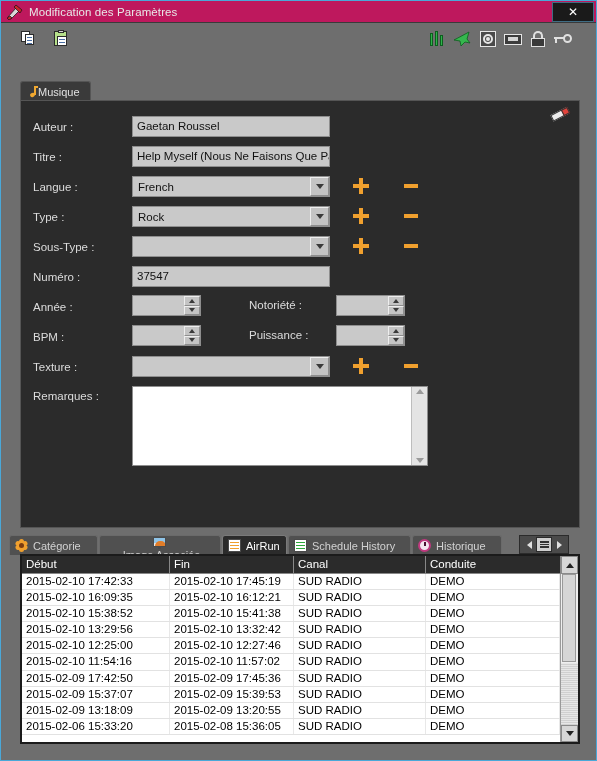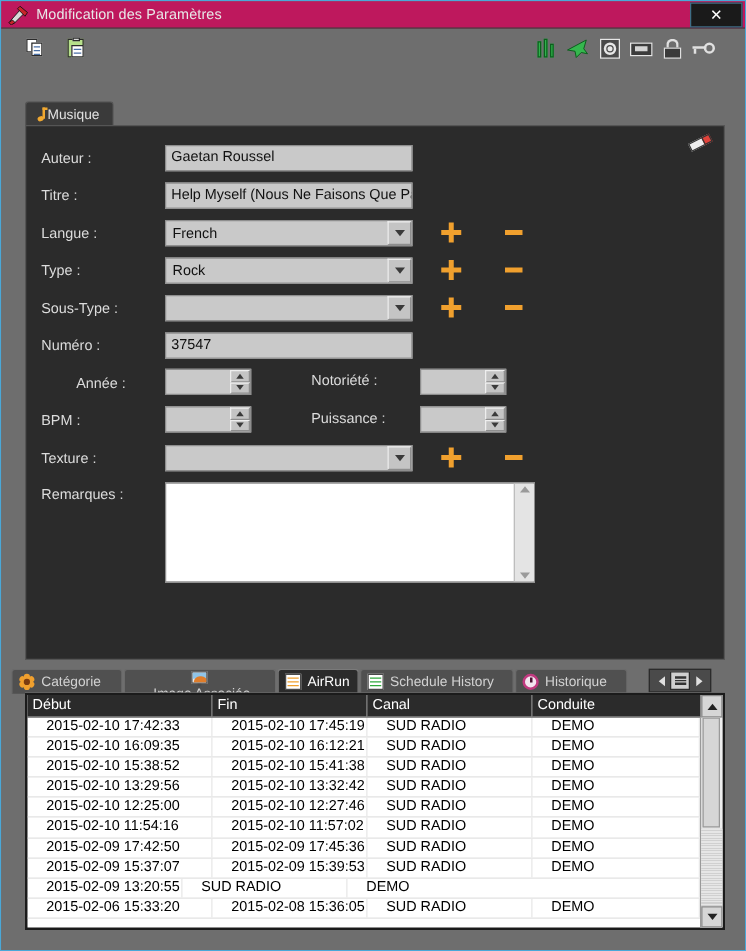--- a/index.html
+++ b/index.html
@@ -653,21 +653,21 @@
   .trow {
     height: 16.1px;
     display: flex;
     border-bottom: 1px solid #e2e2e2;
     box-sizing: border-box;
   }
   .trow .td {
     font-size: 11.5px;
     color: #000;
     line-height: 15px;
-    padding-left: 15px;
+    padding-left: 4px;
     box-sizing: border-box;
     overflow: hidden;
     white-space: nowrap;
     border-right: 1px solid #e8e8e8;
   }
   #tscroll {
     width: 17px;
     flex: 0 0 17px;
     background: #efefef;
     border-left: 1px solid #9a9a9a;
@@ -836,21 +836,21 @@
       </div>
       <div class="plusbtn" style="left:332px; top:137px;"></div>
       <div class="minusbtn" style="left:382px; top:137px;"></div>
 
       <div class="row" style="left:12px; top:165px; width:520px;">
         <div class="flabel" style="width:100px;">Numéro :</div>
       </div>
       <div class="finput" style="position:absolute; left:111px; top:165px; width:198px;">37547</div>
 
       <div class="row" style="left:12px; top:195px; width:520px;">
-        <div class="flabel" style="width:100px;margin-left:28px;">Année :</div>
+        <div class="flabel" style="width:100px;">Année :</div>
       </div>
       <div class="spin" style="position:absolute; left:111px; top:194px;">
         <div class="sval"></div>
         <div class="btns">
           <div>
               <div class="caret-up-s"></div>
             </div>
           <div>
               <div class="caret-dn-s"></div>
             </div>
@@ -1039,20 +1039,21 @@
               <div class="td" style="width: 132px; flex: 0 0 132px;">SUD RADIO</div>
               <div class="td" style="flex: 1 1 auto;">DEMO</div>
             </div>
             <div class="trow">
               <div class="td" style="width: 148px; flex: 0 0 148px;">2015-02-09 15:37:07</div>
               <div class="td" style="width: 124px; flex: 0 0 124px;">2015-02-09 15:39:53</div>
               <div class="td" style="width: 132px; flex: 0 0 132px;">SUD RADIO</div>
               <div class="td" style="flex: 1 1 auto;">DEMO</div>
             </div>
             <div class="trow">
+              <div class="td" style="width: 148px; flex: 0 0 148px;">2015-02-09 13:18:09</div>
               <div class="td" style="width: 124px; flex: 0 0 124px;">2015-02-09 13:20:55</div>
               <div class="td" style="width: 132px; flex: 0 0 132px;">SUD RADIO</div>
               <div class="td" style="flex: 1 1 auto;">DEMO</div>
             </div>
             <div class="trow">
               <div class="td" style="width: 148px; flex: 0 0 148px;">2015-02-06 15:33:20</div>
               <div class="td" style="width: 124px; flex: 0 0 124px;">2015-02-08 15:36:05</div>
               <div class="td" style="width: 132px; flex: 0 0 132px;">SUD RADIO</div>
               <div class="td" style="flex: 1 1 auto;">DEMO</div>
             </div>

